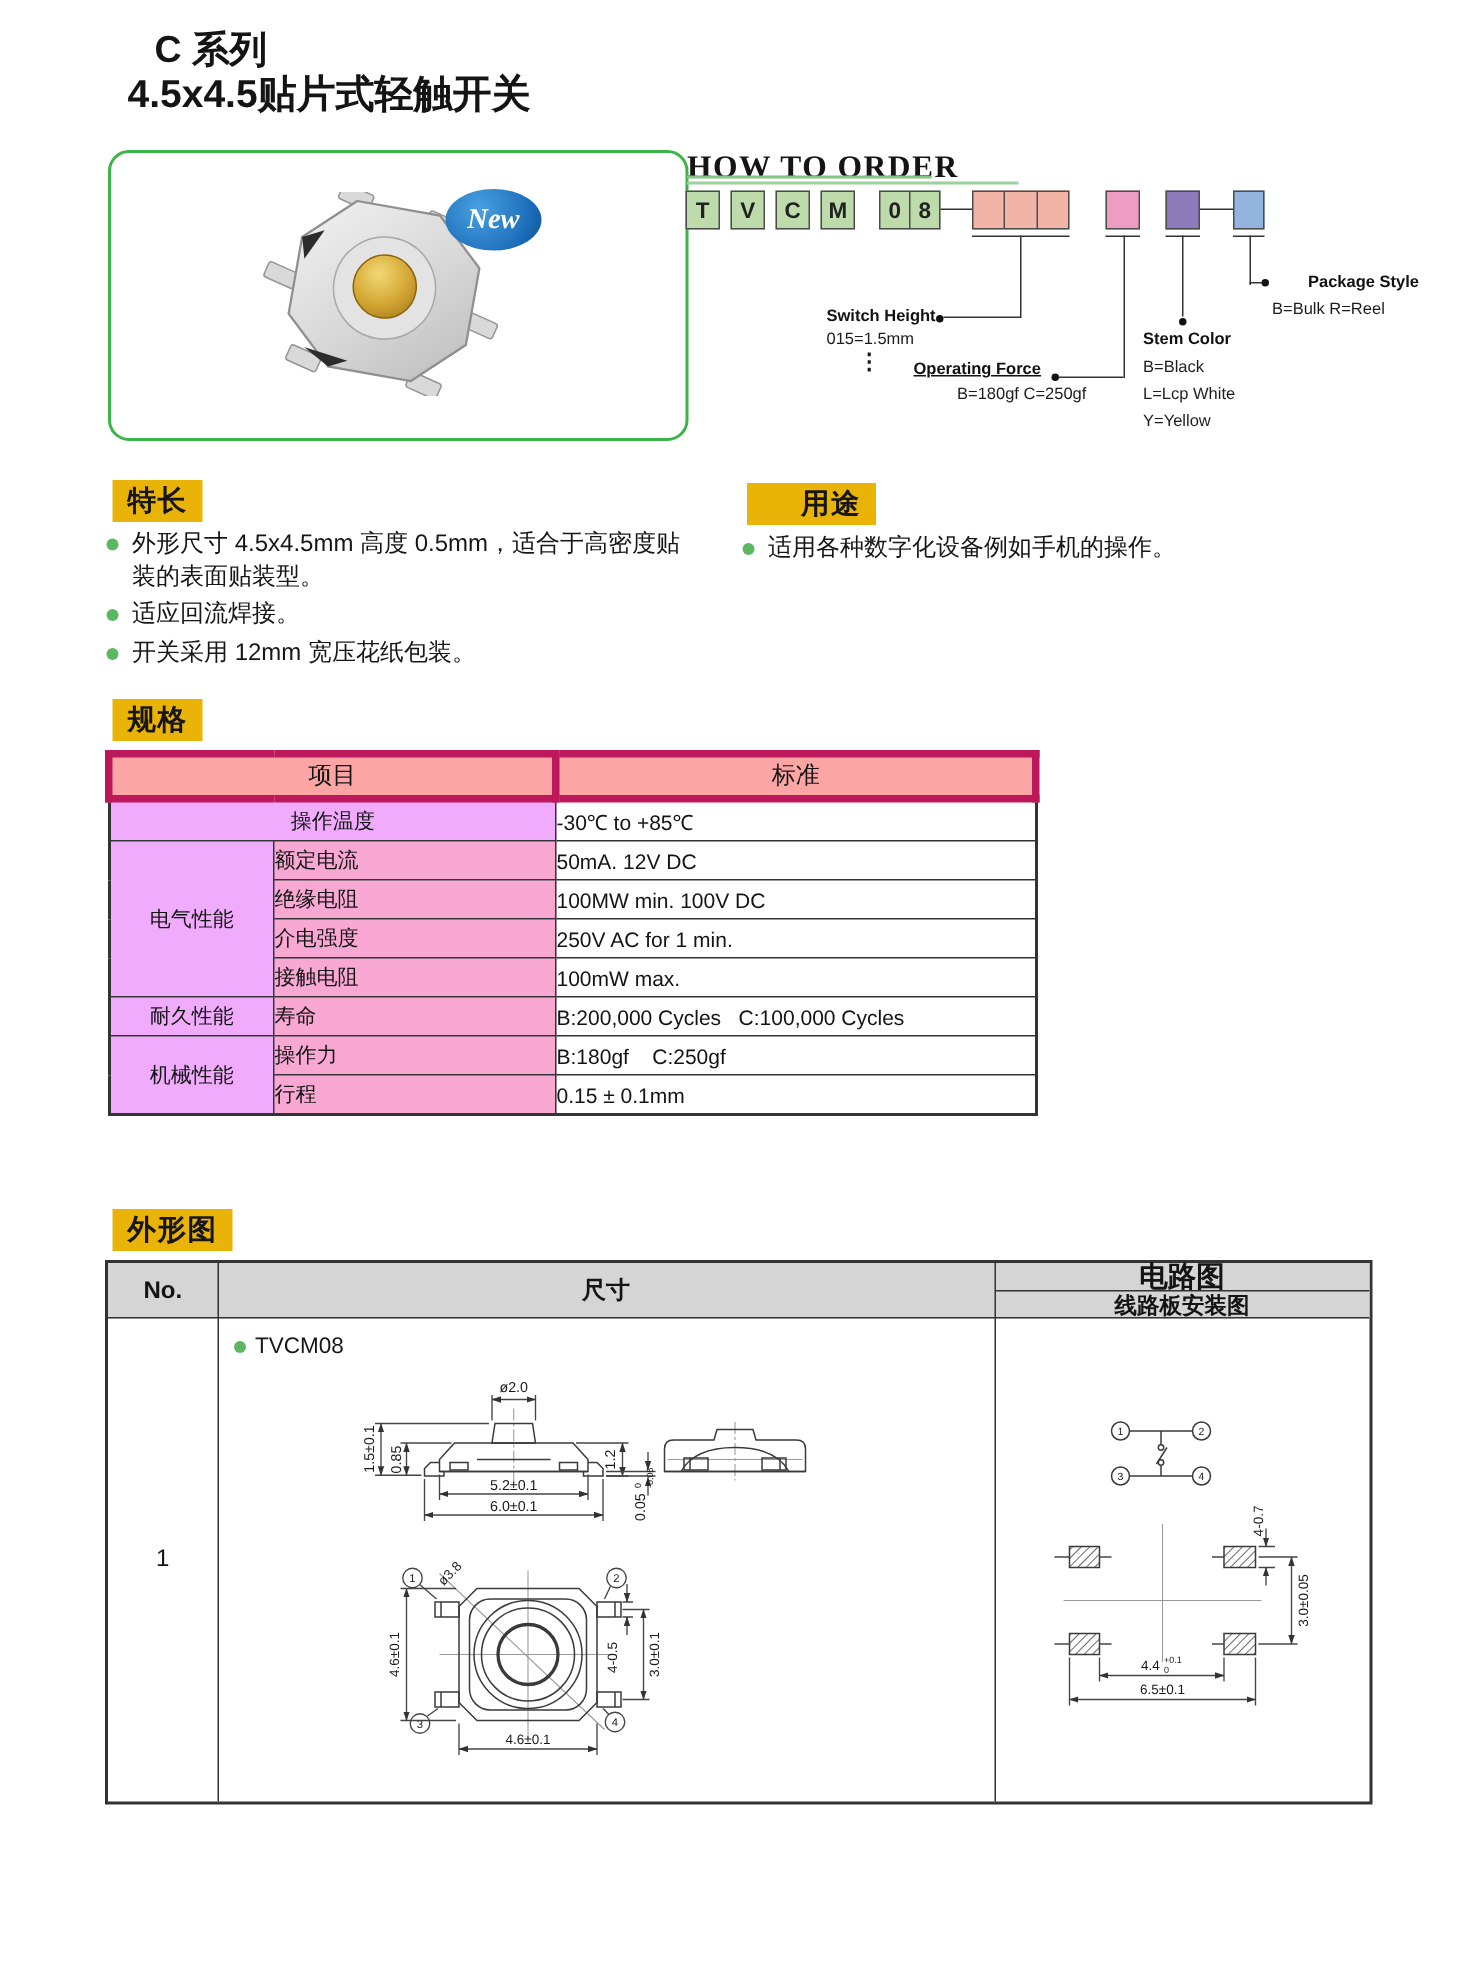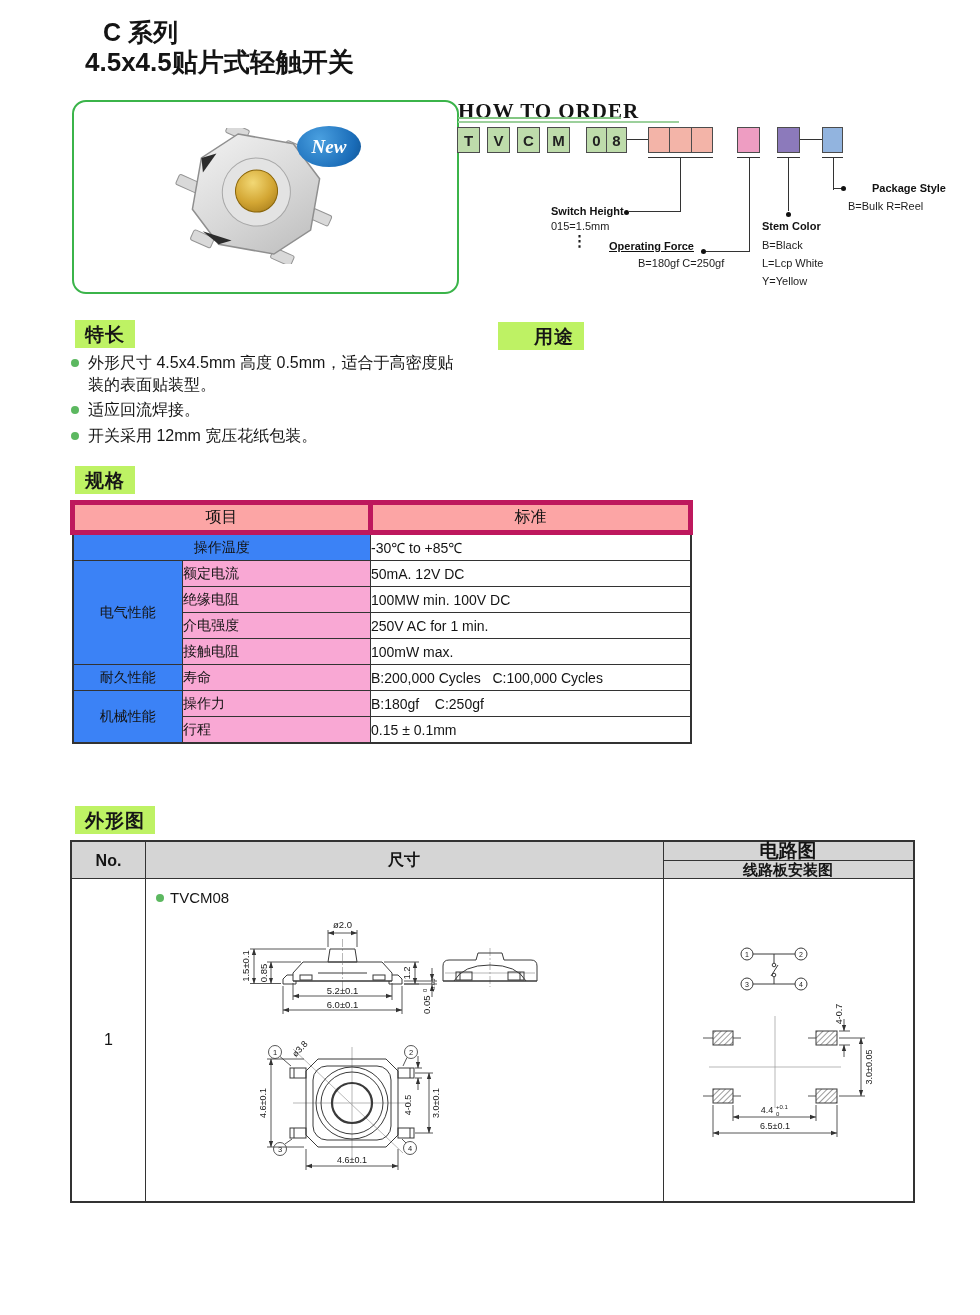--- a/index.html
+++ b/index.html
@@ -1,38 +1,38 @@
 <!DOCTYPE html>
 <html><head>
 <meta charset="utf-8">
 <style>
   html,body{margin:0;padding:0;background:#fff;}
   #canvas{position:relative;width:980px;height:1315px;background:#ffffff;
     font-family:"Liberation Sans",sans-serif;color:#141414;overflow:hidden;}
   .abs{position:absolute;}
-  .glabel{background:#bef264;color:#161616;font-weight:700;font-size:19px;
+  .glabel{background:#eab308;color:#161616;font-weight:700;font-size:19px;
     line-height:1;padding:5px 10px 4px;letter-spacing:1px;}
   .btxt{font-size:16px;line-height:21.5px;color:#161616;}
   .bul{display:flex;gap:9px;margin-bottom:4px;}
   .dot{width:8px;height:8px;border-radius:50%;background:#5cb860;flex:none;margin-top:7px;}
   .obox{position:absolute;top:127px;height:26px;border:1.6px solid #4c4c4c;
     box-sizing:border-box;display:flex;}
   .ocell{flex:1;display:flex;align-items:center;justify-content:center;
     font-size:15px;font-weight:600;color:#222;}
   .ocell + .ocell{border-left:1.6px solid #4c4c4c;}
   .hline{position:absolute;background:#333;height:1.2px;}
   .vline{position:absolute;background:#333;width:1.2px;}
   .ldot{position:absolute;width:5px;height:5px;border-radius:50%;background:#111;}
   .lbl-b{position:absolute;font-size:11px;font-weight:700;color:#111;white-space:nowrap;}
   .lbl-r{position:absolute;font-size:11px;color:#1c1c1c;white-space:nowrap;}
   table.spec{position:absolute;left:70px;top:500px;width:618px;border-collapse:collapse;
     table-layout:fixed;font-size:14px;border:2px solid #333;}
   table.spec th{background:#fca5a5;border:5px solid #be185d;font-size:16px;font-weight:400;height:25px;padding:0;}
   table.spec td{border:1px solid #333;height:25px;padding:0;color:#141414;}
-  td.grp{background:#3b82f6;text-align:center;}
+  td.grp{background:#f0abfc;text-align:center;}
   td.itm{background:#f9a8d4;padding-left:13px;}
   td.val{background:#fff;padding-left:46px;white-space:pre-wrap;}
   .otable{position:absolute;left:70px;top:840px;width:845px;height:363px;
     border:2px solid #333;box-sizing:border-box;background:#fff;}
   .ohdr{position:absolute;left:0;top:0;width:841px;height:37px;background:#d5d5d5;border-bottom:1.5px solid #333;box-sizing:border-box;}
   .ocol{position:absolute;top:0;width:1px;height:359px;background:#333;}
   .ohtxt{position:absolute;font-weight:700;font-size:16px;display:flex;align-items:center;justify-content:center;}
   .modelrow{position:absolute;display:flex;align-items:center;gap:6px;font-size:15px;color:#161616;}
   .newbadge{position:absolute;left:297px;top:126px;width:64px;height:41px;border-radius:50%;
     background:radial-gradient(circle at 35% 32%, #4aa0e0, #1a6cb8 70%, #10528f);
@@ -162,20 +162,24 @@
         <span class="btxt">适应回流焊接。</span>
       </div>
     <div class="bul">
         <span class="dot"></span>
         <span class="btxt">开关采用 12mm 宽压花纸包装。</span>
       </div>
   </div>
 
   <div class="glabel abs" style="left:498px;top:322px;padding-left:36px;">用途</div>
   <div class="abs" style="left:495px;top:355px;width:345px;">
+    <div class="bul">
+        <span class="dot"></span>
+        <span class="btxt">适用各种数字化设备例如手机的操作。</span>
+      </div>
   </div>
 
   <div class="glabel abs" style="left:75px;top:466px;">规格</div>
   <table class="spec">
     <colgroup>
         <col style="width:110px;">
         <col style="width:188px;">
         <col style="width:320px;">
       </colgroup>
     <tbody>

